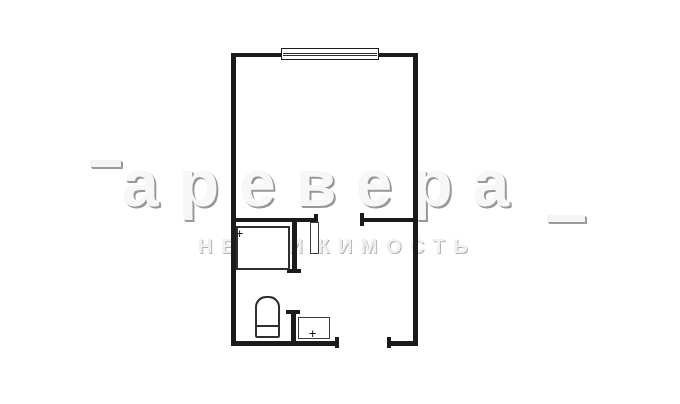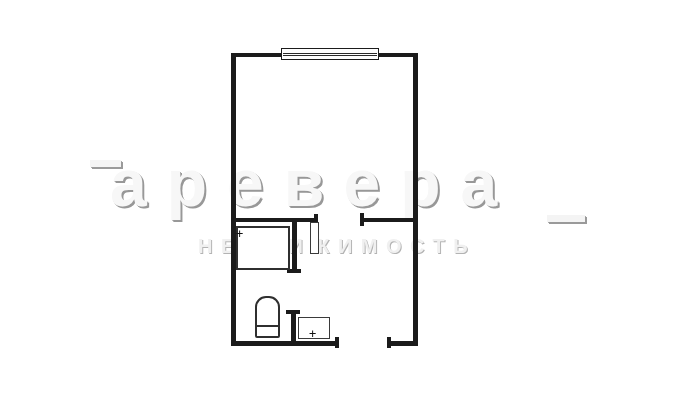--- a/index.html
+++ b/index.html
@@ -7,21 +7,21 @@
     position:relative;width:680px;height:404px;background:#ffffff;
     overflow:hidden;font-family:"Liberation Sans",sans-serif;
   }
   
   .wm{position:absolute;z-index:1;}
   .wm-bar{
     background:#f4f4f4;
     box-shadow:2px 2px 0 #9a9a9a,1px 1px 0 #ababab;
   }
   #wm-brand{
-    left:110px;top:150px;
+    left:122px;top:150px;
     font-size:66px;font-weight:bold;letter-spacing:20px;line-height:1;
     color:#f7f7f7;
     text-shadow:2px 2px 0 #989898,1px 1px 0 #a8a8a8;
     white-space:nowrap;
   }
   #wm-overbar{left:90px;top:160px;width:31px;height:7px;}
   #wm-underbar{left:547px;top:215px;width:38px;height:7px;}
   #wm-tagline{
     left:198px;top:234px;
     font-size:20px;font-weight:bold;letter-spacing:8.5px;line-height:1.2;

